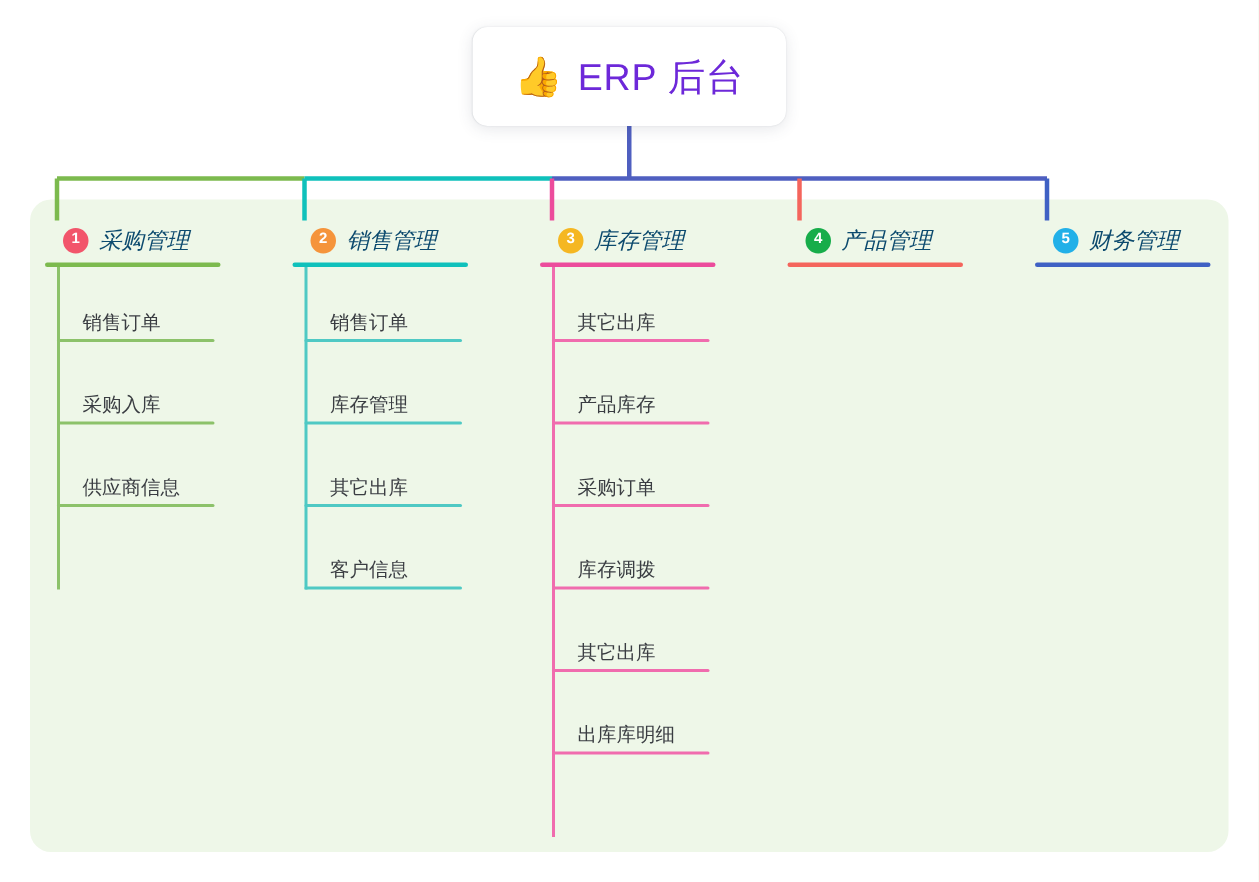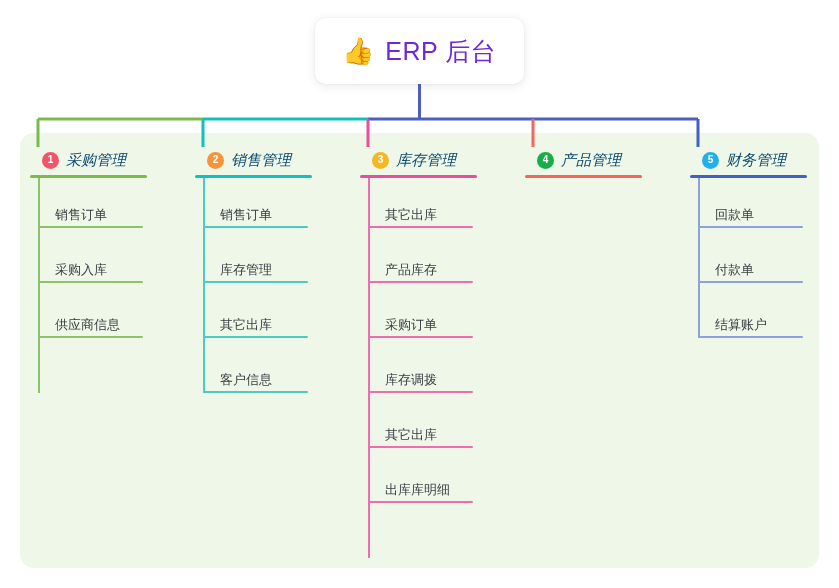--- a/index.html
+++ b/index.html
@@ -187,30 +187,15 @@
     </div>
     <div class="col-rule" style="background: rgb(244, 101, 92);"></div>
   </div>
 
   <div class="col" style="left:690px;top:145px;width:117px;">
     <div class="col-head">
       <span class="badge" style="background: rgb(34, 176, 232);">5</span>
       <span class="col-title">财务管理</span>
     </div>
     <div class="col-rule" style="background: rgb(63, 97, 196);"></div>
-    <div class="leaf-wrap">
-      <div class="spine" style="background: rgb(138, 162, 221); height: 160px;"></div>
-      <div class="leaf">
-        <span class="leaf-label">回款单</span>
-        <span class="leaf-rule" style="background: rgb(138, 162, 221);"></span>
-      </div>
-      <div class="leaf">
-        <span class="leaf-label">付款单</span>
-        <span class="leaf-rule" style="background: rgb(138, 162, 221);"></span>
-      </div>
-      <div class="leaf">
-        <span class="leaf-label">结算账户</span>
-        <span class="leaf-rule" style="background: rgb(138, 162, 221);"></span>
-      </div>
-    </div>
   </div>
 
 </div>
 
 </body></html>

